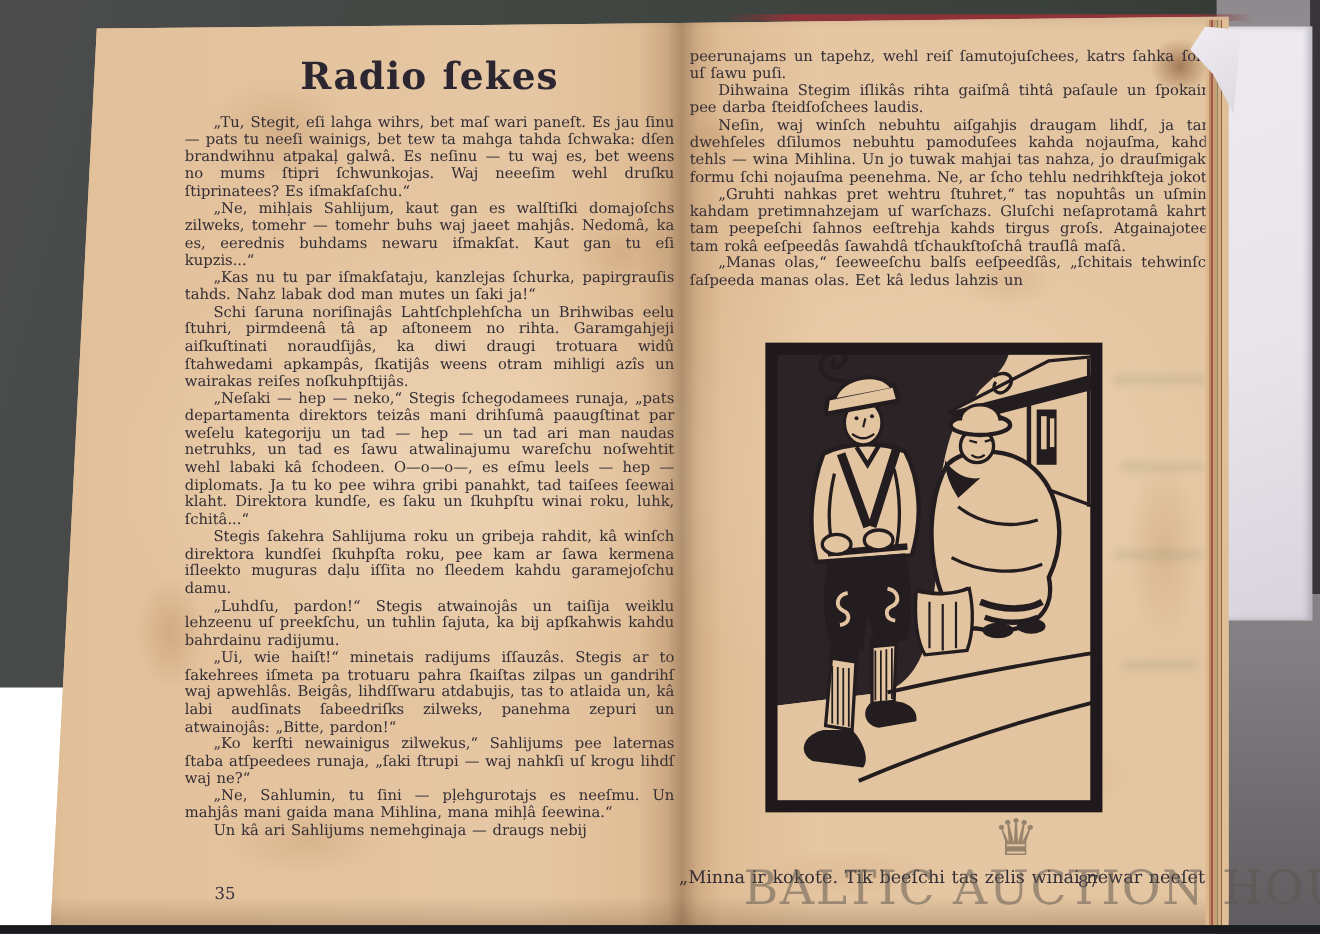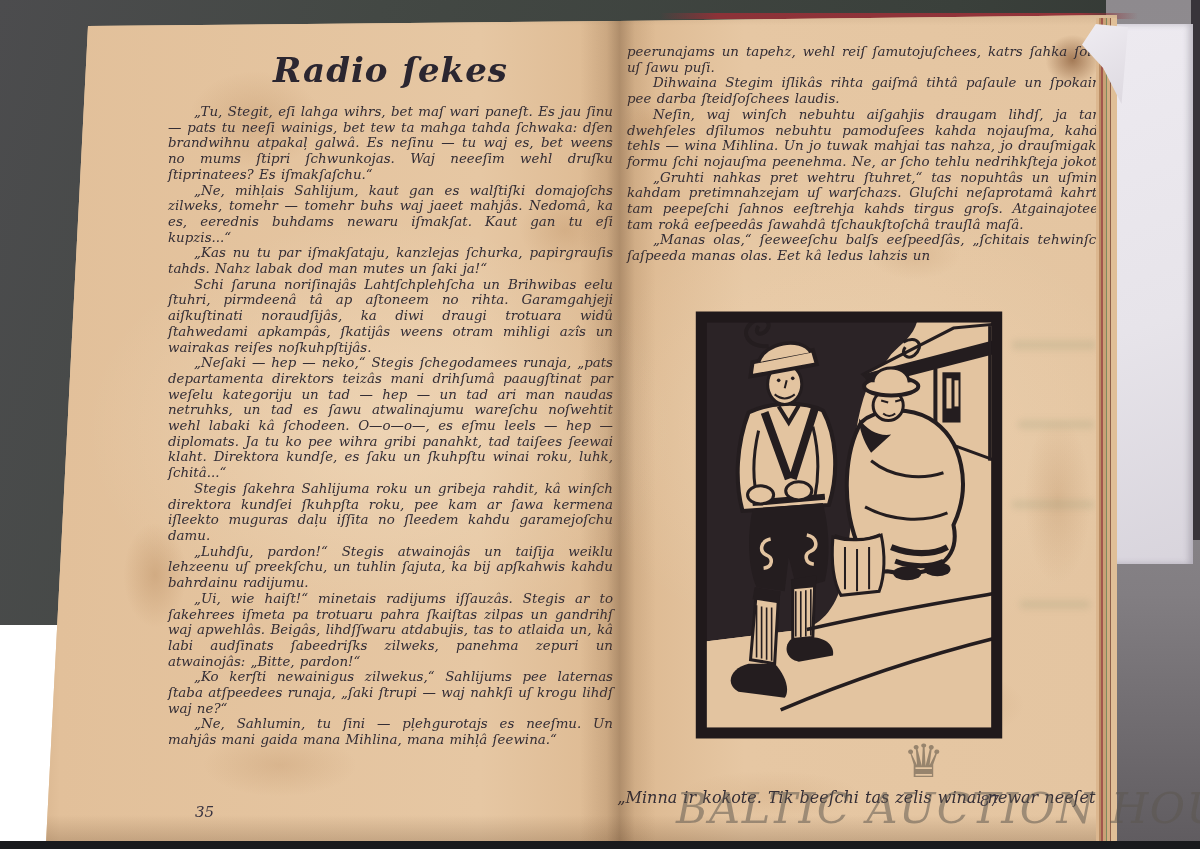--- a/index.html
+++ b/index.html
@@ -1,18 +1,18 @@
 <!DOCTYPE html>
 <html><head>
 <meta charset="utf-8">
 <style>
   html,body{margin:0;padding:0;}
   body{width:1200px;height:849px;overflow:hidden;font-family:"DejaVu Serif",serif;}
   .scene{position:relative;width:1200px;height:625px;
-    background:linear-gradient(105deg,#4c4c4e 0%,#434844 28%,#3a403b 70%,#2f332f 100%);font-style:italic;}
+    background:linear-gradient(105deg,#4c4c4e 0%,#434844 28%,#3a403b 70%,#2f332f 100%);}
   
   .gray-right{position:absolute;left:1106px;top:0;width:94px;height:849px;
     background:linear-gradient(180deg,#8e8a8e 0%,#929094 40%,#827e82 70%,#5f5b5f 100%);}
   .dark-right-strip{position:absolute;left:1191px;top:0;width:9px;height:540px;background:#38343a;}
   .white-page{position:absolute;left:1114px;top:24px;width:79px;height:540px;
     background:linear-gradient(160deg,#edeaf0 0%,#e7e4ea 55%,#d8d4dc 100%);
     box-shadow:inset -4px 0 6px rgba(120,115,130,.4);}
   .red-top-line{position:absolute;left:660px;top:13px;width:478px;height:6px;
     background:linear-gradient(90deg,rgba(140,50,55,0) 0%,#8c3238 12%,#93343a 88%,rgba(140,50,55,0) 100%);}
   .bottom-strip{position:absolute;left:0;top:841px;width:1200px;height:8px;background:#191a1d;z-index:8;}
@@ -93,20 +93,21 @@
       <p class="para">„Tu, Stegit, eſi lahga wihrs, bet maſ wari paneſt. Es jau ſinu — pats tu neeſi wainigs, bet tew ta mahga tahda ſchwaka: dſen brandwihnu atpakaļ galwâ. Es neſinu — tu waj es, bet weens no mums ſtipri ſchwunkojas. Waj neeeſim wehl druſku ſtiprinatees? Es iſmakſaſchu.“</p>
       <p class="para">„Ne, mihļais Sahlijum, kaut gan es walſtiſki domajoſchs zilweks, tomehr — tomehr buhs waj jaeet mahjâs. Nedomâ, ka es, eerednis buhdams newaru iſmakſat. Kaut gan tu eſi kupzis...“</p>
       <p class="para">„Kas nu tu par iſmakſataju, kanzlejas ſchurka, papirgrauſis tahds. Nahz labak dod man mutes un ſaki ja!“</p>
       <p class="para">Schi ſaruna noriſinajâs Lahtſchplehſcha un Brihwibas eelu ſtuhri, pirmdeenâ tâ ap aſtoneem no rihta. Garamgahjeji aiſkuſtinati noraudſijâs, ka diwi draugi trotuara widû ſtahwedami apkampâs, ſkatijâs weens otram mihligi azîs un wairakas reiſes noſkuhpſtijâs.</p>
       <p class="para">„Neſaki — hep — neko,“ Stegis ſchegodamees runaja, „pats departamenta direktors teizâs mani drihſumâ paaugſtinat par weſelu kategoriju un tad — hep — un tad ari man naudas netruhks, un tad es ſawu atwalinajumu wareſchu noſwehtit wehl labaki kâ ſchodeen. O—o—o—, es eſmu leels — hep — diplomats. Ja tu ko pee wihra gribi panahkt, tad taiſees ſeewai klaht. Direktora kundſe, es ſaku un ſkuhpſtu winai roku, luhk, ſchitâ...“</p>
       <p class="para">Stegis ſakehra Sahlijuma roku un gribeja rahdit, kâ winſch direktora kundſei ſkuhpſta roku, pee kam ar ſawa kermena iſleekto muguras daļu iſſita no ſleedem kahdu garamejoſchu damu.</p>
       <p class="para">„Luhdſu, pardon!“ Stegis atwainojâs un taiſija weiklu lehzeenu uſ preekſchu, un tuhlin ſajuta, ka bij apſkahwis kahdu bahrdainu radijumu.</p>
       <p class="para">„Ui, wie haiſt!“ minetais radijums iſſauzâs. Stegis ar to ſakehrees iſmeta pa trotuaru pahra ſkaiſtas zilpas un gandrihſ waj apwehlâs. Beigâs, lihdſſwaru atdabujis, tas to atlaida un, kâ labi audſinats ſabeedriſks zilweks, panehma zepuri un atwainojâs: „Bitte, pardon!“</p>
       <p class="para">„Ko kerſti newainigus zilwekus,“ Sahlijums pee laternas ſtaba atſpeedees runaja, „ſaki ſtrupi — waj nahkſi uſ krogu lihdſ waj ne?“</p>
       <p class="para">„Ne, Sahlumin, tu ſini — pļehgurotajs es neeſmu. Un mahjâs mani gaida mana Mihlina, mana mihļâ ſeewina.“</p>
+      <p class="para">Un kâ ari Sahlijums nemehginaja — draugs nebij</p>
     </div>
     <div class="pagenum pagenum-left">35</div>
 
     <div class="text-col right-col">
       <p class="para cont">peerunajams un tapehz, wehl reiſ ſamutojuſchees, katrs ſahka ſolot uſ ſawu puſi.</p>
       <p class="para">Dihwaina Stegim iſlikâs rihta gaiſmâ tihtâ paſaule un ſpokaini pee darba ſteidſoſchees laudis.</p>
       <p class="para">Neſin, waj winſch nebuhtu aiſgahjis draugam lihdſ, ja tam dwehſeles dſilumos nebuhtu pamoduſees kahda nojauſma, kahds tehls — wina Mihlina. Un jo tuwak mahjai tas nahza, jo drauſmigaku formu ſchi nojauſma peenehma. Ne, ar ſcho tehlu nedrihkſteja jokot.</p>
       <p class="para">„Gruhti nahkas pret wehtru ſtuhret,“ tas nopuhtâs un uſmina kahdam pretimnahzejam uſ warſchazs. Gluſchi neſaprotamâ kahrtâ tam peepeſchi ſahnos eeſtrehja kahds tirgus groſs. Atgainajotees tam rokâ eeſpeedâs ſawahdâ tſchaukſtoſchâ trauſlâ maſâ.</p>
       <p class="para">„Manas olas,“ ſeeweeſchu balſs eeſpeedſâs, „ſchitais tehwinſch ſaſpeeda manas olas. Eet kâ ledus lahzis un</p>
     </div>

